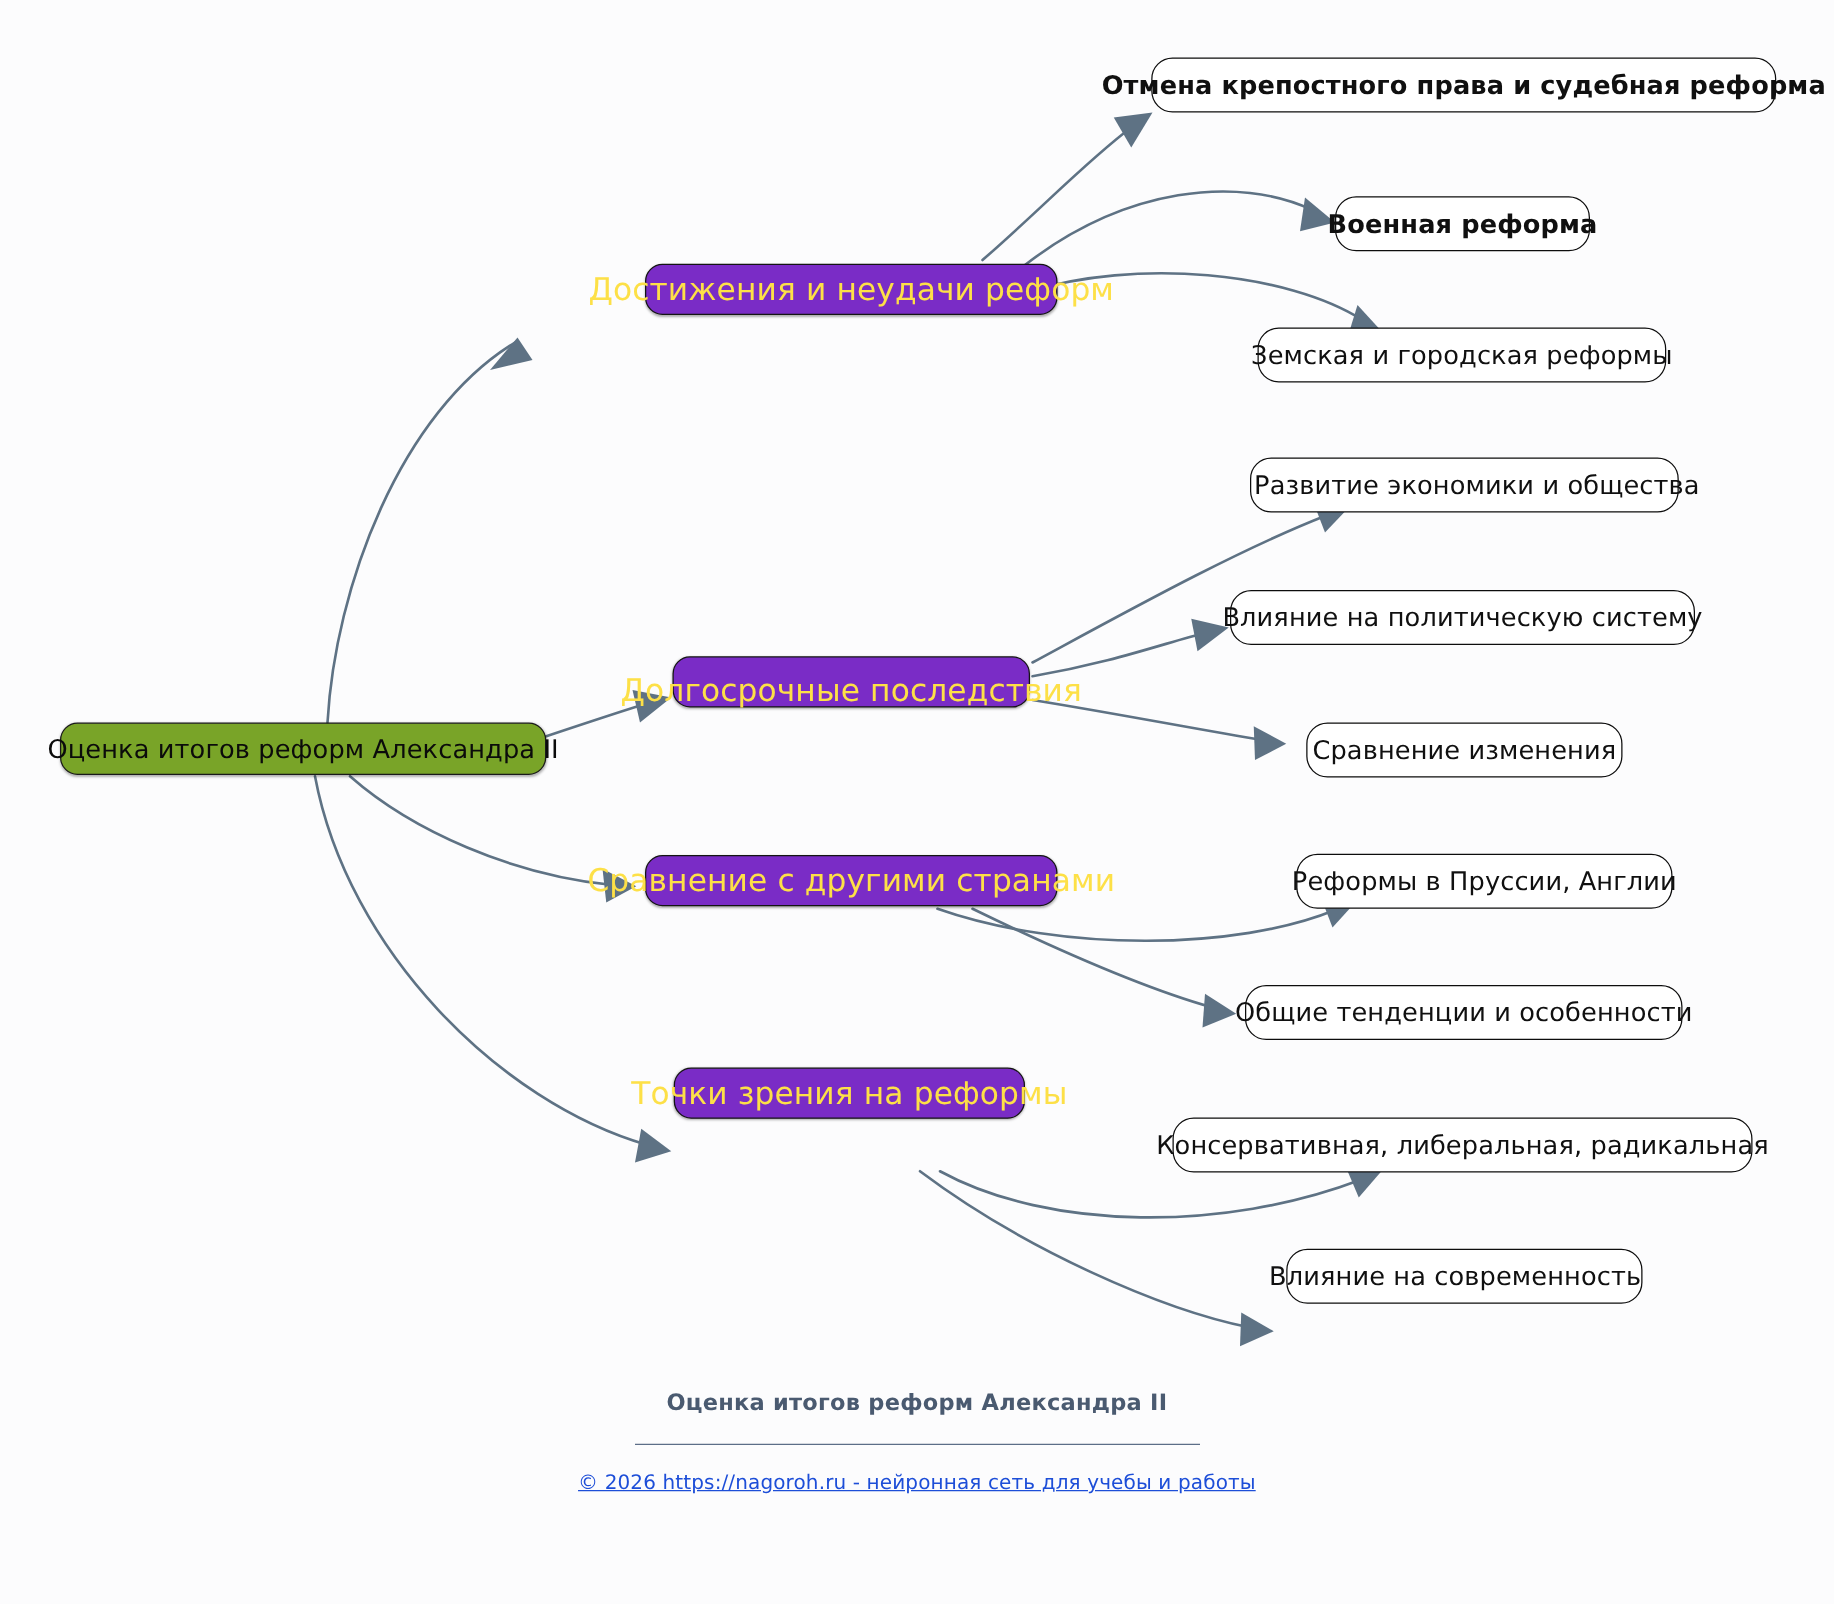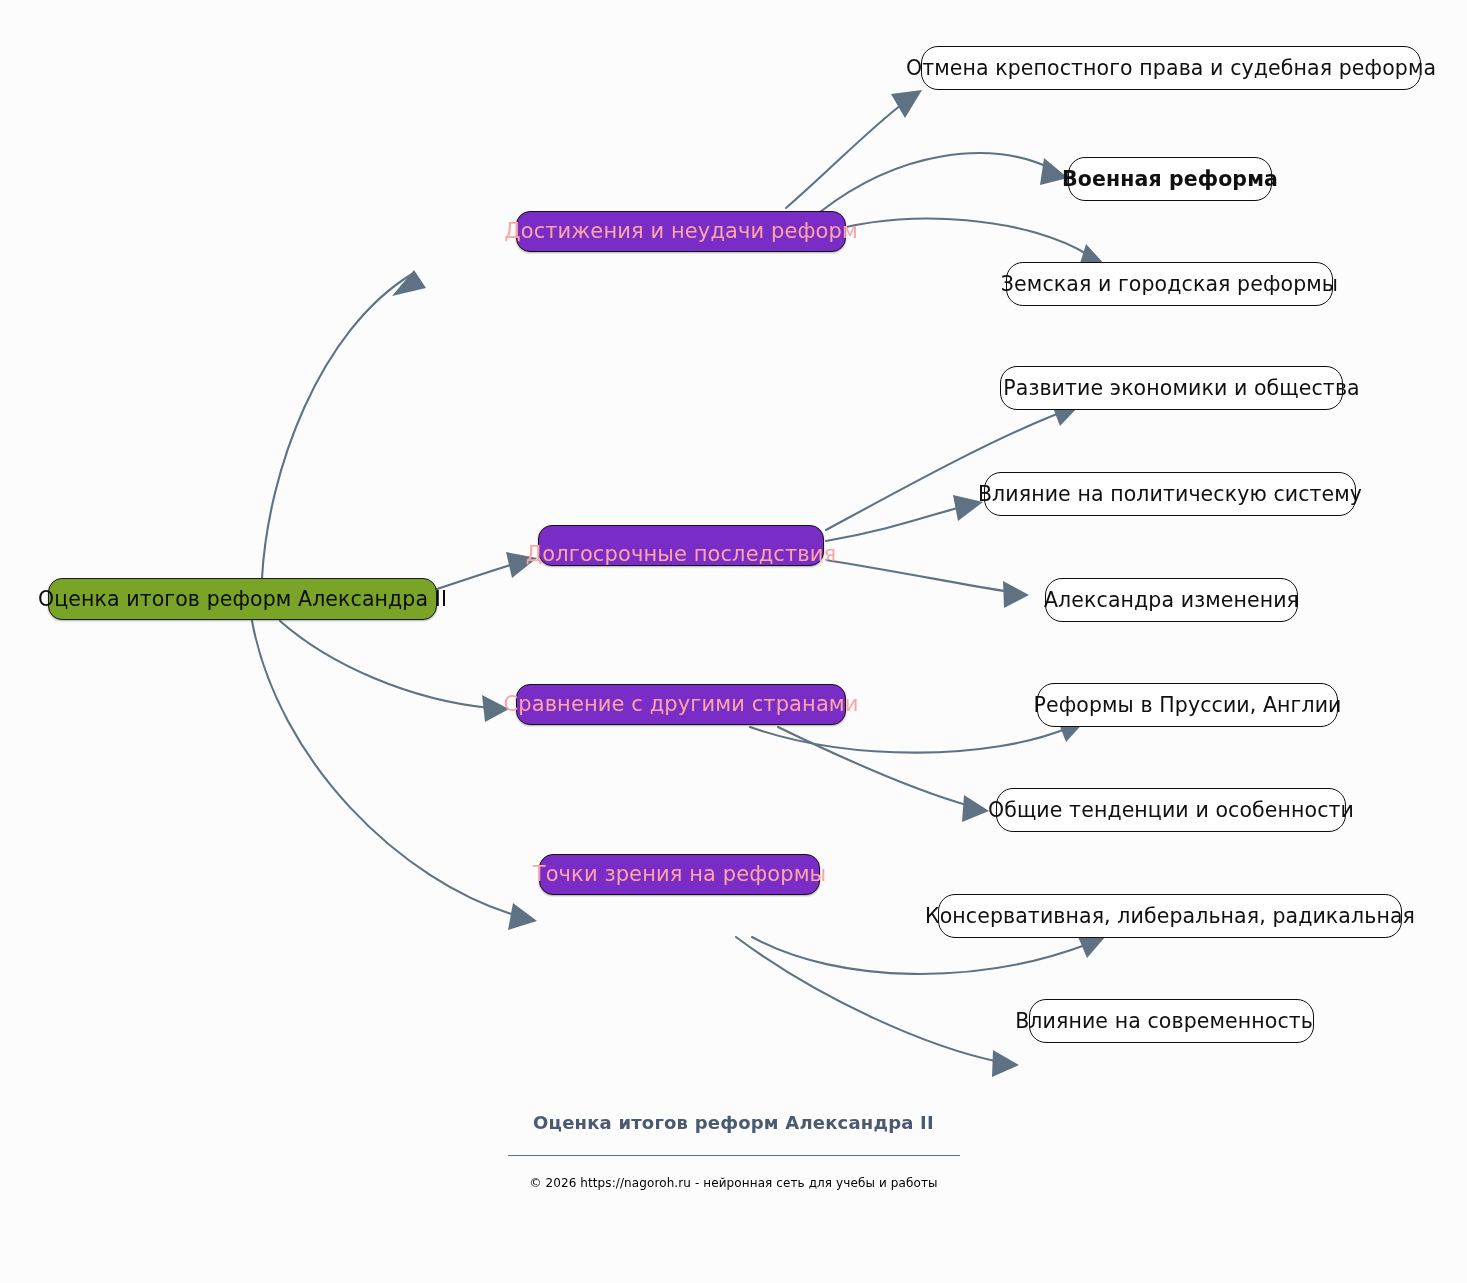--- a/index.html
+++ b/index.html
@@ -61,22 +61,22 @@
     background: #79a428;
     border: 1.6px solid #1a1a1a;
     box-shadow: 0 1px 2px rgba(0,0,0,0.30);
     font-size: 20.5px;
   }
 
   .node-branch {
     background: #7a2cc6;
     border: 1.6px solid #141414;
     box-shadow: 0 1px 2px rgba(0,0,0,0.32);
-    font-size: 21px;
-    color: #fca5a5;
+    font-size: 25px;
+    color: #fde047;
   }
 
   .node-leaf {
     background: #ffffff;
     border: 1.7px solid #0d0d0d;
     border-radius: 17px;
     font-size: 20.5px;
     color: #101010;
   }
 
@@ -94,23 +94,24 @@
     color: #4a5a70;
     letter-spacing: 0.2px;
   }
   #footer-divider {
     width: 452px;
     height: 0;
     margin: 22px auto 20px auto;
     border-top: 1.5px solid #5c6e88;
   }
   #footer-copyright {
-    font-size: 12px;
-    color: #000000;
+    font-size: 16px;
+    color: #1d4ed8;
     letter-spacing: 0.1px;
+    text-decoration: underline;
   }
 </style>
 </head>
 <body>
 
 <div id="mindmap-root">
 
   <svg id="edges-layer" viewBox="0 0 1467 1283" width="1467" height="1283" xmlns="http://www.w3.org/2000/svg">
 
     <g>
@@ -191,42 +192,42 @@
   </div>
 
   <div class="node node-branch" style="left:516px; top:684px; width:330px; height:41px;">
     <span>Сравнение с другими странами</span>
   </div>
 
   <div class="node node-branch" style="left:539px; top:854px; width:281px; height:41px;">
     <span>Точки зрения на реформы</span>
   </div>
 
-  <div class="node node-leaf" style="left:921px; top:46px; width:500px; height:44px;">
+  <div class="node node-leaf" style="left:921px; top:46px; width:500px; height:44px;font-weight:bold;">
     <span>Отмена крепостного права и судебная реформа</span>
   </div>
 
   <div class="node node-leaf" style="left:1068px; top:157px; width:204px; height:44px;font-weight:bold;">
     <span>Военная реформа</span>
   </div>
 
   <div class="node node-leaf" style="left:1006px; top:262px; width:327px; height:44px;">
     <span>Земская и городская реформы</span>
   </div>
 
   <div class="node node-leaf" style="left:1000px; top:366px; width:343px; height:44px;padding-left:20px;">
     <span>Развитие экономики и общества</span>
   </div>
 
   <div class="node node-leaf" style="left:984px; top:472px; width:372px; height:44px;">
     <span>Влияние на политическую систему</span>
   </div>
 
   <div class="node node-leaf" style="left:1045px; top:578px; width:253px; height:44px;">
-    <span>Александра изменения</span>
+    <span>Сравнение изменения</span>
   </div>
 
   <div class="node node-leaf" style="left:1021px; top:683px; width:301px; height:44px;margin-left:16px;">
     <span>Реформы в Пруссии, Англии</span>
   </div>
 
   <div class="node node-leaf" style="left:996px; top:788px; width:350px; height:44px;">
     <span>Общие тенденции и особенности</span>
   </div>
 

